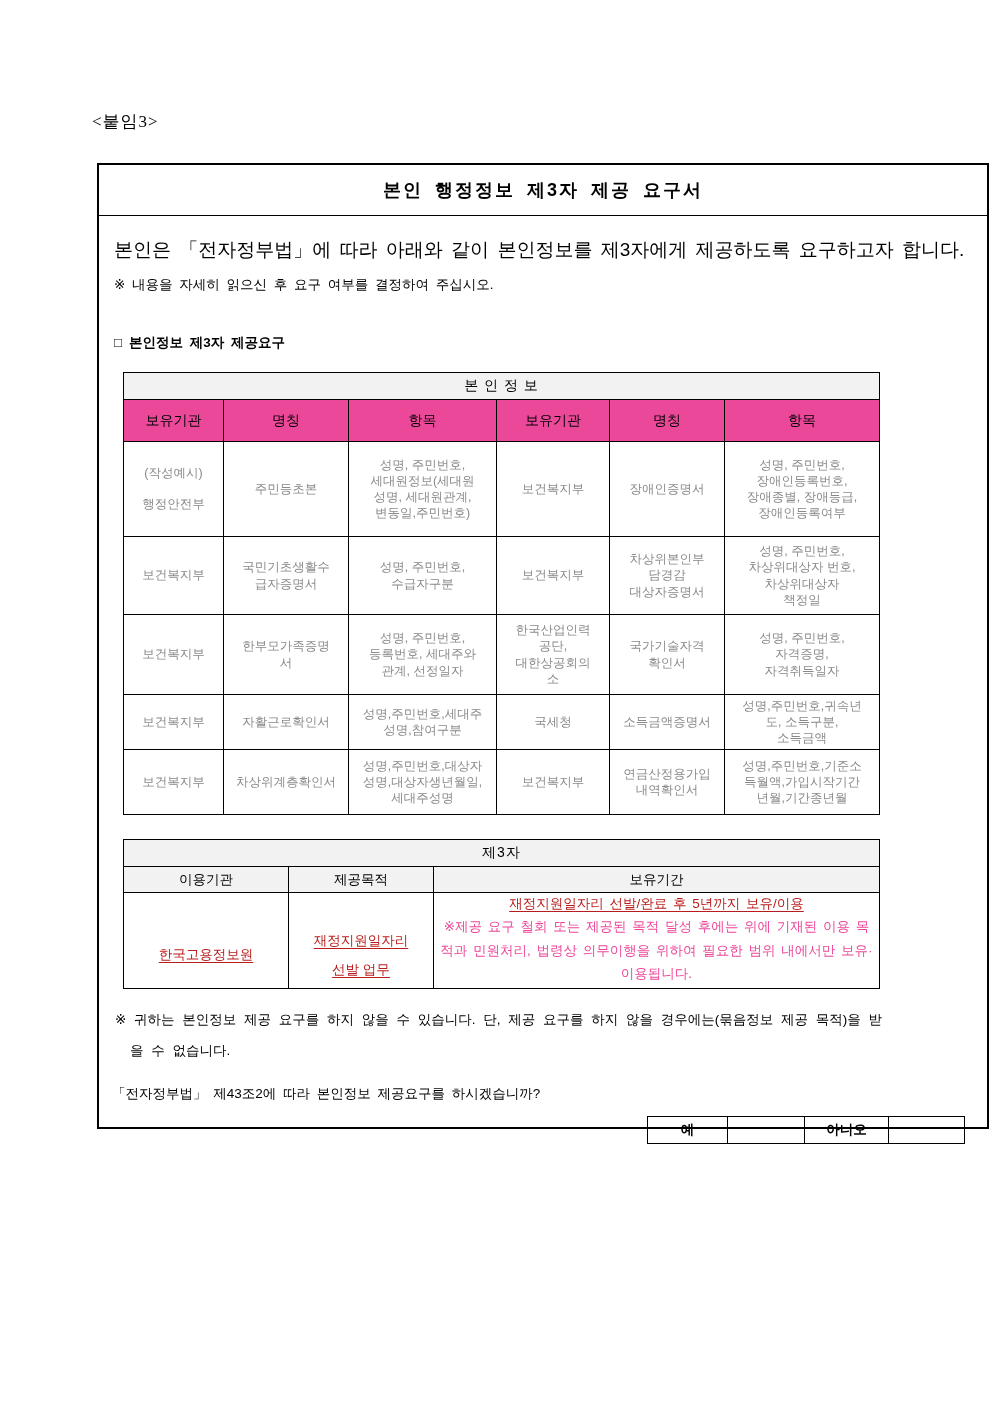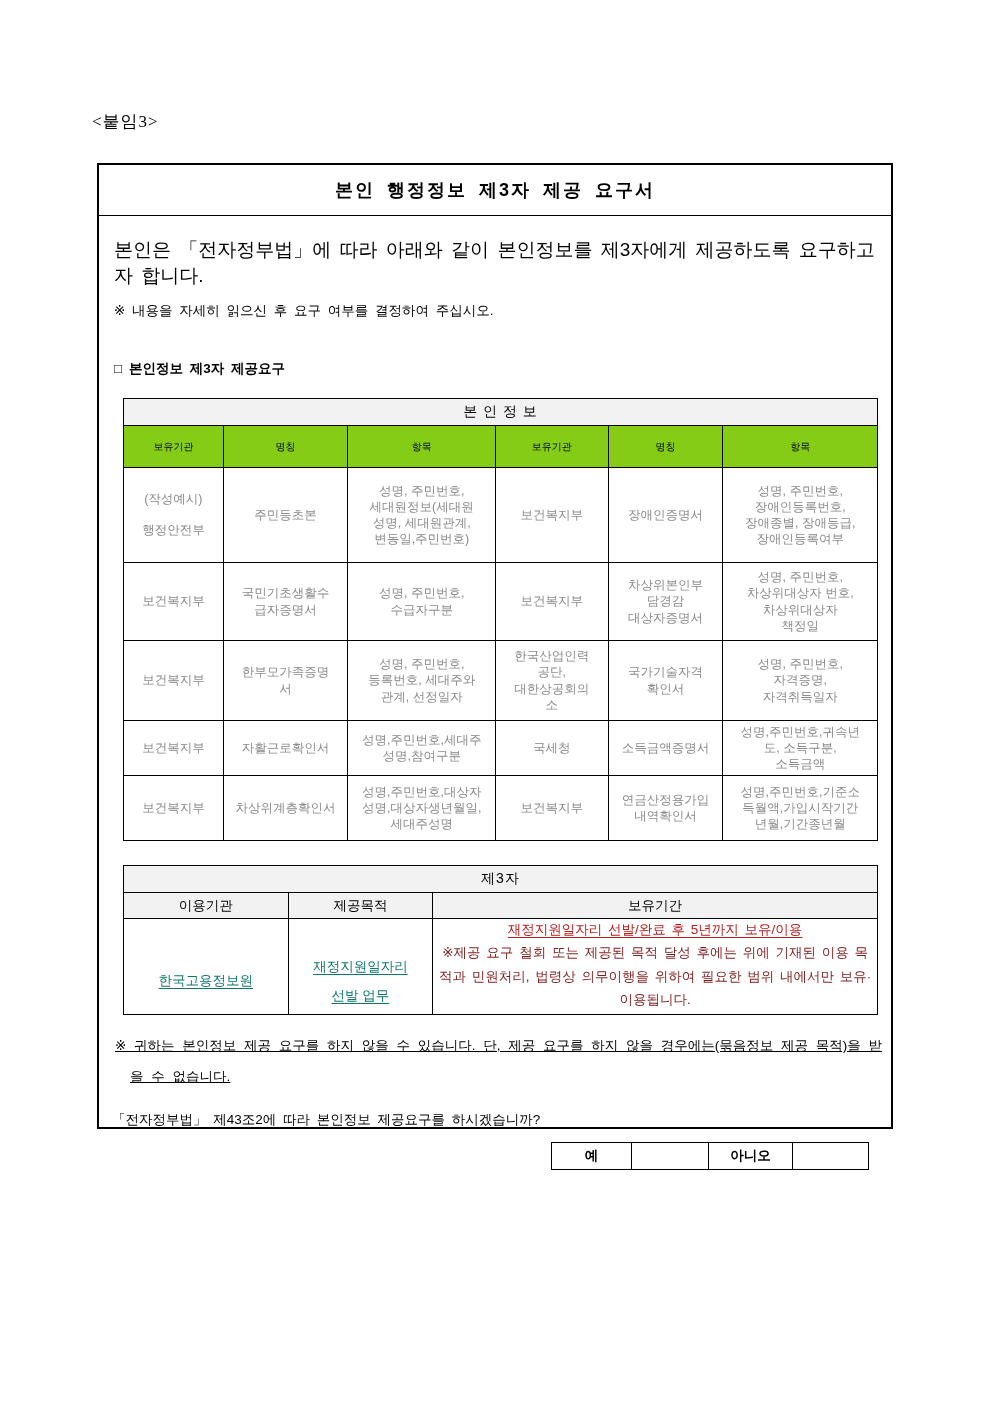--- a/index.html
+++ b/index.html
@@ -18,21 +18,21 @@
     left: 92px;
     top: 110px;
     font-size: 17px;
     letter-spacing: 1px;
     font-family: "Liberation Serif", "DejaVu Serif", serif;
   }
   .box {
     position: absolute;
     left: 97px;
     top: 163px;
-    width: 796px;
+    width: 892px;
     height: 966px;
     border: 2px solid #000;
     background: #fff;
   }
   .title-band {
     height: 51px;
     border-bottom: 1px solid #000;
     display: flex;
     align-items: center;
     justify-content: center;
@@ -59,49 +59,48 @@
     padding: 2px 3px;
     font-weight: normal;
   }
   .band {
     background: #f2f2f2;
     font-weight: bold;
     font-size: 14px;
     letter-spacing: 1px;
     height: 27px;
   }
-  .colhead { height: 42px; font-weight: bold; font-size: 10px; background: #84cc16; }
+  .colhead { height: 42px; font-weight: bold; font-size: 14px; background: #ec4899; }
   .colhead2 { height: 26px; font-weight: bold; font-size: 13.5px; background: #f2f2f2; }
   .muted {
     color: #8a8a8a;
     font-size: 12.5px;
     line-height: 1.3;
     white-space: pre-line;
   }
   .spread { line-height: 2.5; }
   tr.r1 { height: 95px; } tr.r2 { height: 78px; } tr.r3 { height: 80px; }
   tr.r4 { height: 55px; } tr.r5 { height: 65px; }
 
   table.t2 { margin-top: 24px; padding-left: 41px; }
   tr.t2body { height: 84px; }
   .u { text-decoration: underline; text-underline-offset: 3px; }
-  .org-cell, .purpose-cell { color: #0f766e; font-size: 13.5px; white-space: pre-line; line-height: 2.2; }
+  .org-cell, .purpose-cell { color: #b91c1c; font-size: 13.5px; white-space: pre-line; line-height: 2.2; }
   .retention-cell { padding: 3px 6px 5px 6px; }
   .retention-top { color: #b91c1c; font-size: 13.5px; word-spacing: 2px; }
-  .retention-note { color: #7f1d1d; font-size: 13.5px; line-height: 1.75; margin-top: 2px; word-spacing: 2px; }
+  .retention-note { color: #ec4899; font-size: 13.5px; line-height: 1.75; margin-top: 2px; word-spacing: 2px; }
 
   .foot-note {
     margin: 15px 0 0 3px;
     font-size: 13.5px;
     line-height: 2.3;
     word-spacing: 4px;
     padding-left: 15px;
     text-indent: -15px;
     width: 778px;
-    text-decoration: underline;
   }
   .foot-q { margin: 19px 0 0 0; font-size: 13.5px; word-spacing: 3px; }
 
   table.answer {
     border-collapse: collapse;
     table-layout: fixed;
     margin: 13px 9px 0 auto;
     width: 317px;
     border: 1.5px solid #000;
   }

